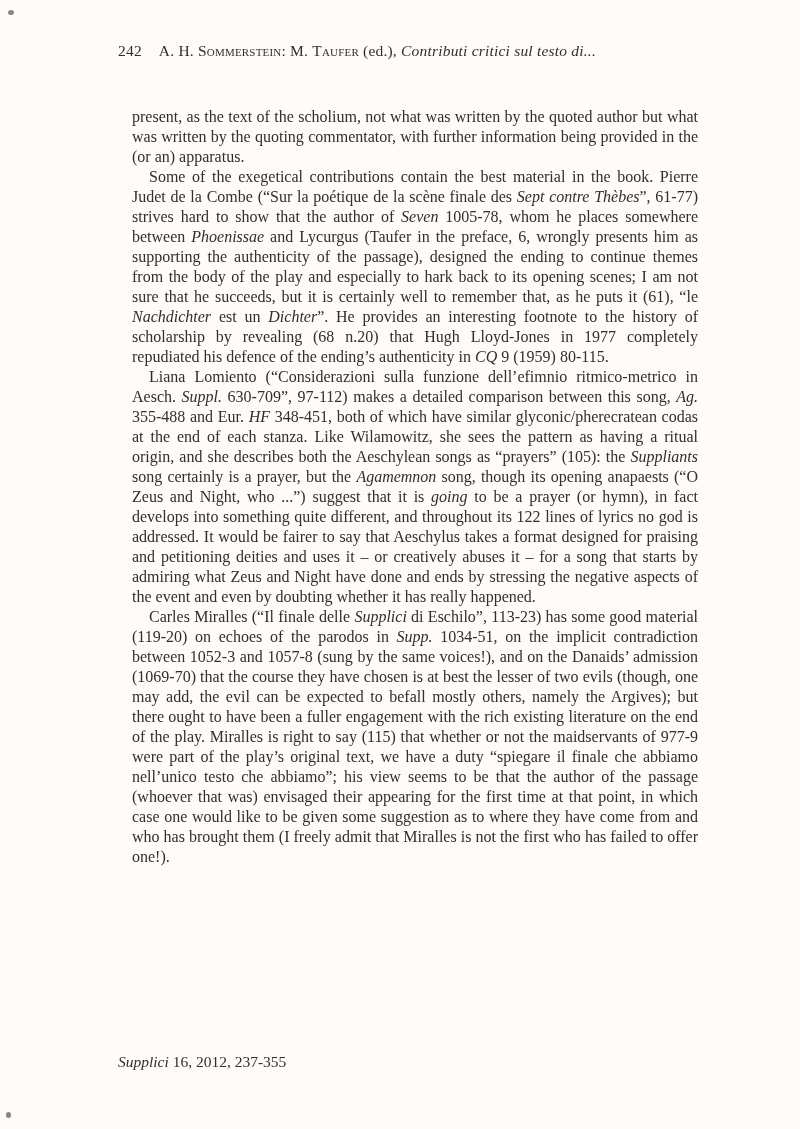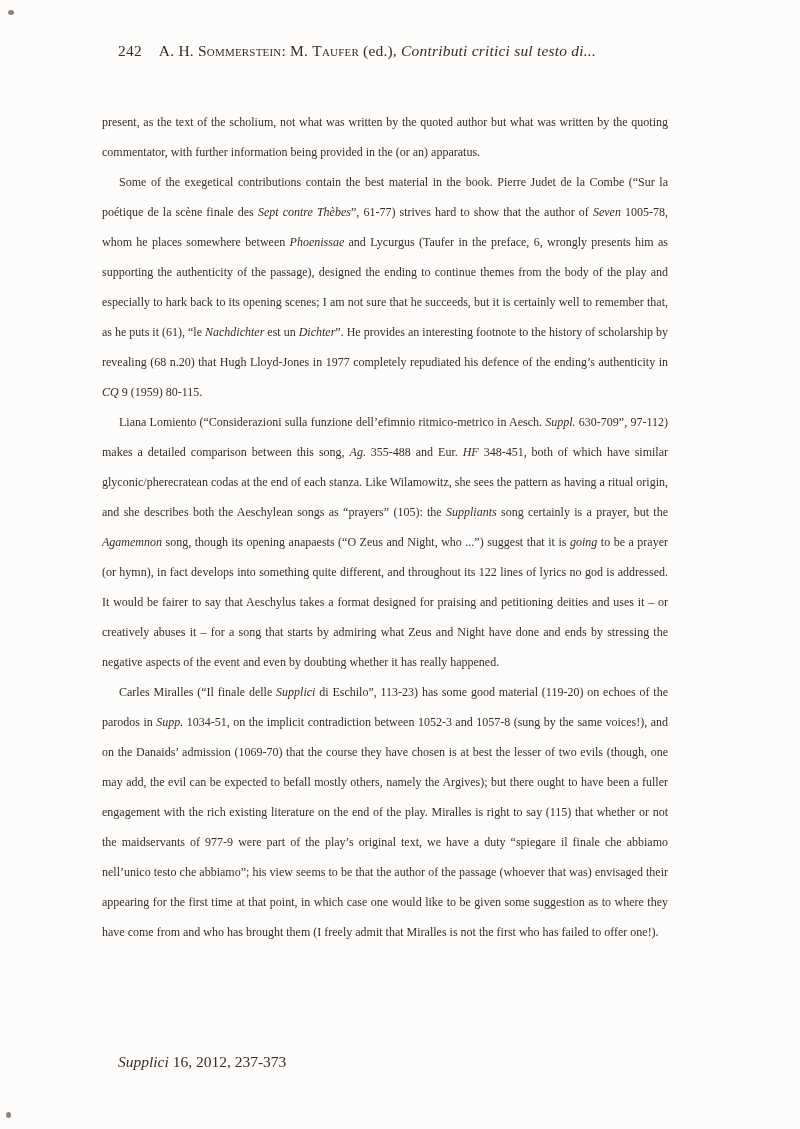--- a/index.html
+++ b/index.html
@@ -21,23 +21,23 @@
     left: 118px; top: 42px; width: 600px;
     font-size: 15.5px;
     letter-spacing: 0.2px;
     white-space: nowrap;
   }
   .pagenum { margin-right: 17px; }
   .sc { font-variant: small-caps; }
   .i  { font-style: italic; }
   .text-block {
     position: absolute;
-    left: 102px; top: 107px; width: 566px;
-    font-size: 12px;
-    line-height: 30px;
+    left: 132px; top: 107px; width: 566px;
+    font-size: 16px;
+    line-height: 20px;
     text-align: justify;
   }
   .para { margin: 0; }
   .para.indent { text-indent: 17px; }
   .journal-footer {
     position: absolute;
     left: 118px; top: 1053px;
     font-size: 15.5px;
   }
   .artifact {
@@ -61,15 +61,15 @@
     <span class="pagenum">242</span><span class="header-title"><span>A. H. </span><span class="sc">Sommerstein</span><span>: M. </span><span class="sc">Taufer</span><span> (ed.), </span><span class="i">Contributi critici sul testo di...</span></span>
   </header>
 
   <main class="text-block">
     <p class="para"><span>present, as the text of the scholium, not what was written by the quoted author but what was written by the quoting commentator, with further information being provided in the (or an) apparatus.</span></p>
     <p class="para indent"><span>Some of the exegetical contributions contain the best material in the book.  Pierre Judet de la Combe (“Sur la poétique de la scène finale des </span><span class="i">Sept contre Thèbes</span><span>”, 61-77) strives hard to show that the author of </span><span class="i">Seven</span><span> 1005-78, whom he places somewhere between </span><span class="i">Phoenissae</span><span> and Lycurgus (Taufer in the preface, 6, wrongly presents him as supporting the authenticity of the passage), designed the ending to continue themes from the body of the play and especially to hark back to its opening scenes; I am not sure that he succeeds, but it is certainly well to remember that, as he puts it (61), “le </span><span class="i">Nachdichter</span><span> est un </span><span class="i">Dichter</span><span>”.  He provides an interesting footnote to the history of scholarship by revealing (68 n.20) that Hugh Lloyd-Jones in 1977 completely repudiated his defence of the ending’s authenticity in </span><span class="i">CQ</span><span> 9 (1959) 80-115.</span></p>
     <p class="para indent"><span>Liana Lomiento (“Considerazioni sulla funzione dell’efimnio ritmico-metrico in Aesch. </span><span class="i">Suppl.</span><span> 630-709”, 97-112) makes a detailed comparison between this song, </span><span class="i">Ag.</span><span> 355-488 and Eur. </span><span class="i">HF</span><span>  348-451, both of which have similar glyconic/pherecratean codas at the end of each stanza.  Like Wilamowitz, she sees the pattern as having a ritual origin, and she describes both the Aeschylean songs as “prayers” (105):  the </span><span class="i">Suppliants</span><span> song certainly is a prayer, but the </span><span class="i">Agamemnon</span><span> song, though its opening anapaests (“O Zeus and Night, who ...”) suggest that it is </span><span class="i">going</span><span> to be a prayer (or hymn), in fact develops into something quite different, and throughout its 122 lines of lyrics no god is addressed.  It would be fairer to say that Aeschylus takes a format designed for praising and petitioning deities and uses it – or creatively abuses it – for a song that starts by admiring what Zeus and Night have done and ends by stressing the negative aspects of the event and even by doubting whether it has really happened.</span></p>
     <p class="para indent"><span>Carles Miralles (“Il finale delle </span><span class="i">Supplici</span><span> di Eschilo”, 113-23) has some good material (119-20) on echoes of the parodos in </span><span class="i">Supp.</span><span> 1034-51, on the implicit contradiction between 1052-3 and 1057-8 (sung by the same voices!), and on the Danaids’ admission (1069-70) that the course they have chosen is at best the lesser of two evils (though, one may add, the evil can be expected to befall mostly others, namely the Argives); but there ought to have been a fuller engagement with the rich existing literature on the end of the play.  Miralles is right to say (115) that whether or not the maidservants of 977-9 were part of the play’s original text, we have a duty “spiegare il finale che abbiamo nell’unico testo che abbiamo”; his view seems to be that the author of the passage (whoever that was) envisaged their appearing for the first time at that point, in which case one would like to be given some suggestion as to where they have come from and who has brought them (I freely admit that Miralles is not the first who has failed to offer one!).</span></p>
   </main>
 
-  <footer class="journal-footer"><span class="i">Supplici</span><span> 16, 2012, 237-373</span></footer>
+  <footer class="journal-footer"><span class="i">Supplici</span><span> 16, 2012, 237-355</span></footer>
 
 </div>
 
 </body></html>

